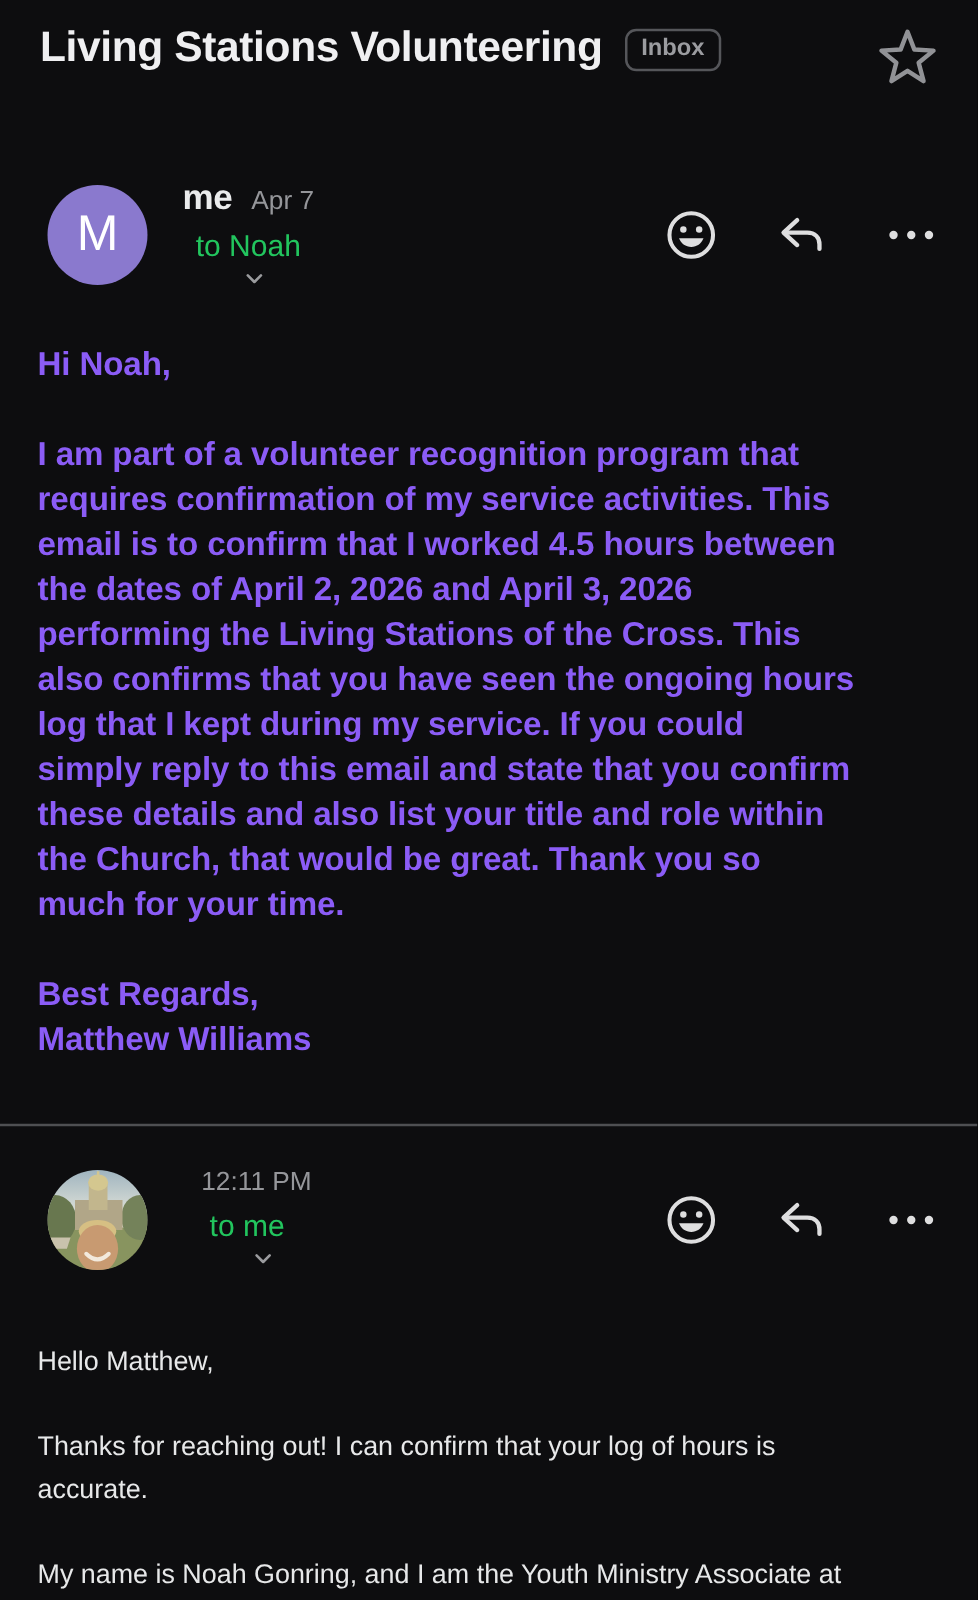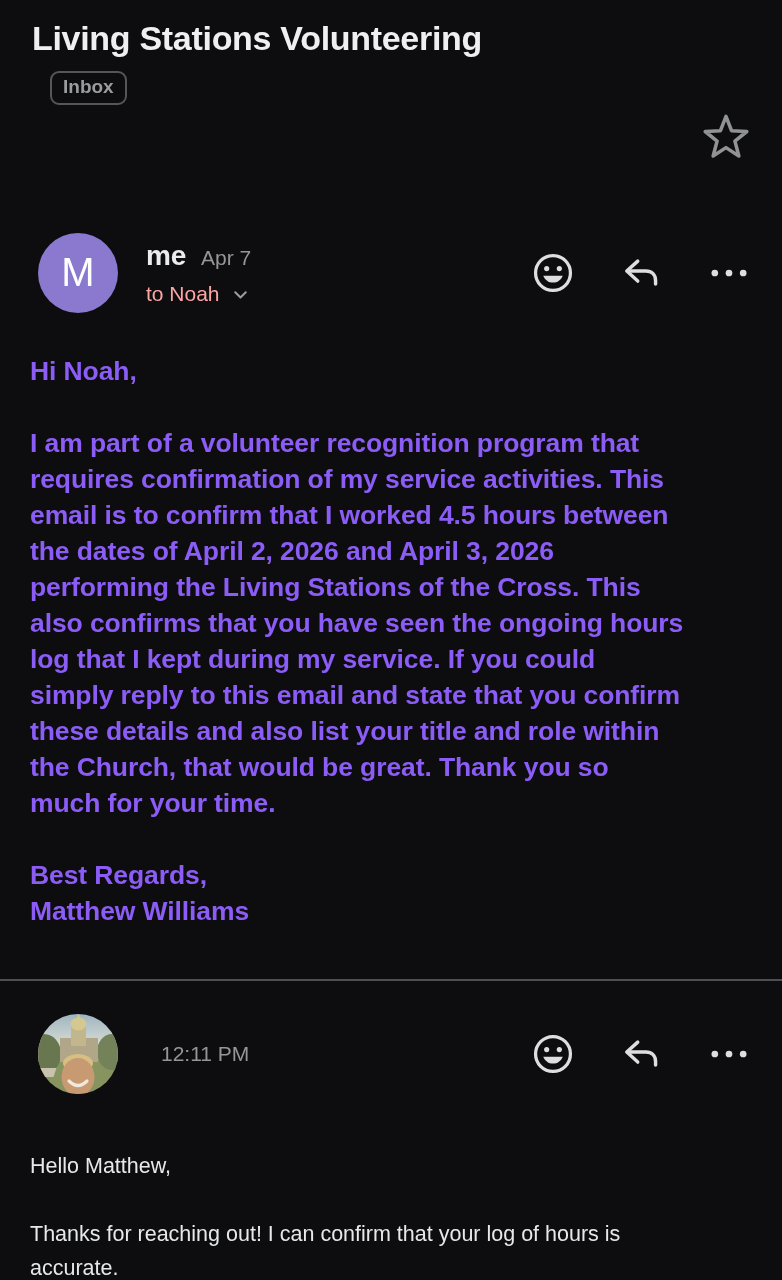--- a/index.html
+++ b/index.html
@@ -9,21 +9,20 @@
     background:#0d0d0f;
     font-family:"Liberation Sans","DejaVu Sans",sans-serif;
     color:#ececee;
     position:relative;
   }
 
   
   .thread-header {
     display:flex; align-items:flex-start;
     padding:14px 30px 0 32px;
-    flex-direction:column;
   }
   .subject {
     font-size:34px; font-weight:700; letter-spacing:-0.3px;
     color:#efeff1; line-height:48px;
   }
   .inbox-badge {
     margin-left:18px; margin-top:9px;
     border:2px solid #55565a; border-radius:9px;
     color:#9b9ca0; font-size:19px; font-weight:700;
     padding:1px 11px 3px 11px; line-height:26px;
@@ -46,21 +45,21 @@
     display:flex; align-items:center; justify-content:center;
   }
   .avatar-letter {
     font-size:40px; color:#fff; font-weight:400; line-height:1;
     transform:translateY(-1px);
   }
   .msg-meta { margin-left:28px; }
   .meta-top { display:flex; align-items:baseline; }
   .sender-name { font-size:28px; font-weight:700; color:#eaebec; letter-spacing:-0.2px; }
   .msg-date { font-size:21px; color:#95969a; margin-left:15px; font-weight:400;text-align:right; }
-  .meta-bottom { display:flex; align-items:center; margin-top:10px; color:#fca5a5; font-size:21px; }
+  .meta-bottom { display:flex; align-items:center; margin-top:10px; color:#22c55e; font-size:24px;flex-direction:column; }
   .meta-bottom .chev { margin-left:10px; display:flex; }
   .msg2 .meta-bottom .chev { margin-left:26px; }
 
   .msg-actions { margin-left:auto; display:flex; align-items:center; gap:42px; }
   .icon-btn { background:none; border:none; padding:0; cursor:pointer; display:flex; }
 
   
   .msg-body {
     white-space:pre-line;
     padding:0 28px 0 30px;
@@ -189,20 +188,28 @@
           <ellipse cx="40" cy="49" rx="15" ry="9" fill="#d6bf83"></ellipse>
           <ellipse cx="40" cy="63" rx="16.5" ry="19" fill="#c89a71"></ellipse>
           <path d="M31 67 q9 9 18 0" stroke="#f2e9dc" stroke-width="3.2" fill="none" stroke-linecap="round"></path>
         </g>
       </svg>
     </div>
     <div class="msg-meta">
       <div class="meta-top">
         <span class="msg-date">12:11 PM</span>
       </div>
+      <div class="meta-bottom">
+        <span>to me</span>
+        <span class="chev">
+          <svg width="21" height="21" viewBox="0 0 24 24" fill="none" stroke="#9a9b9e" stroke-width="2.4" stroke-linecap="round" stroke-linejoin="round">
+              <path d="M6 9.5l6 6 6-6"></path>
+            </svg>
+        </span>
+      </div>
     </div>
     <div class="msg-actions">
       <button class="icon-btn">
         <span style="display:flex">
           <svg width="46" height="46" viewBox="0 0 24 24">
             <circle cx="12" cy="12" r="9.1" fill="none" stroke="#dededf" stroke-width="1.7"></circle>
             <circle cx="8.7" cy="9.7" r="1.35" fill="#dededf"></circle>
             <circle cx="15.3" cy="9.7" r="1.35" fill="#dededf"></circle>
             <path d="M6.9 13.4c.95 2.3 2.75 3.6 5.1 3.6s4.15-1.3 5.1-3.6z" fill="#dededf"></path>
           </svg>

